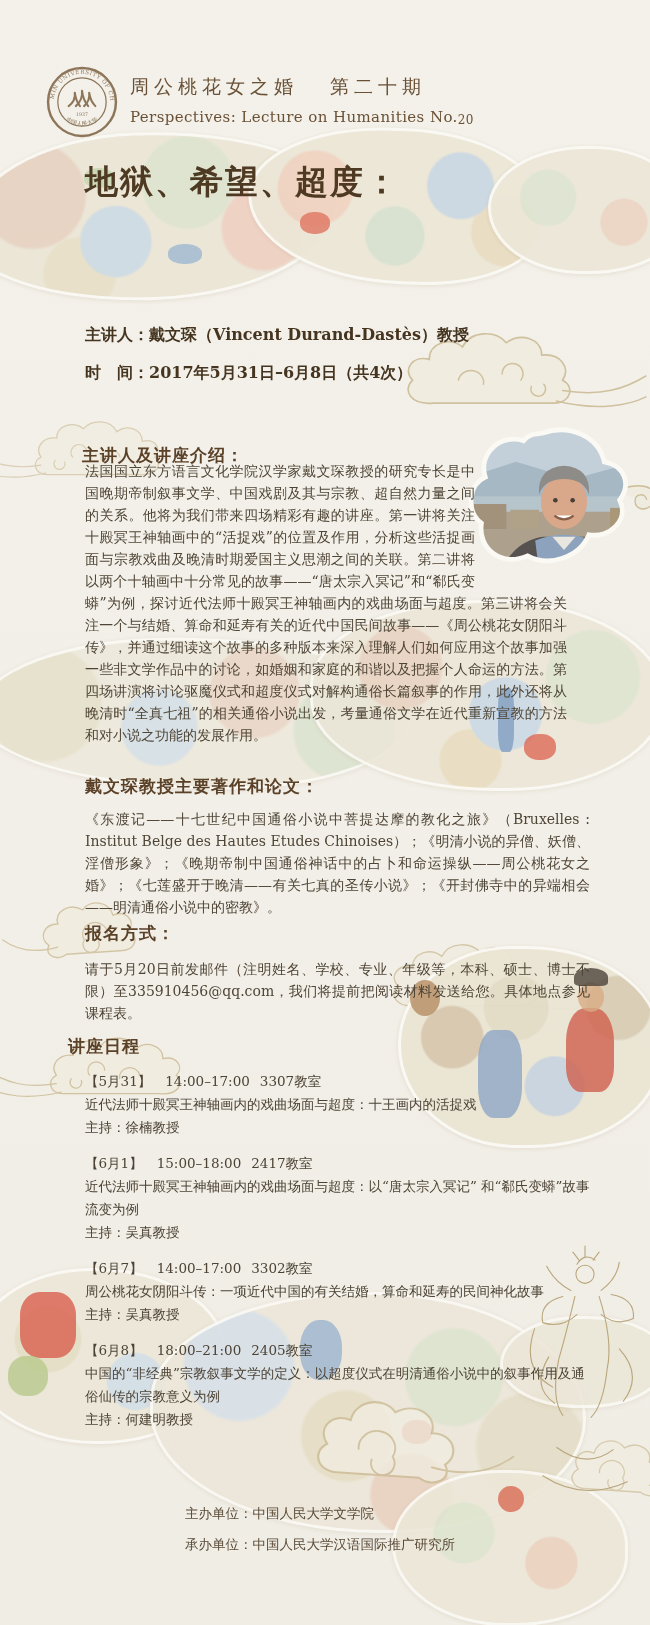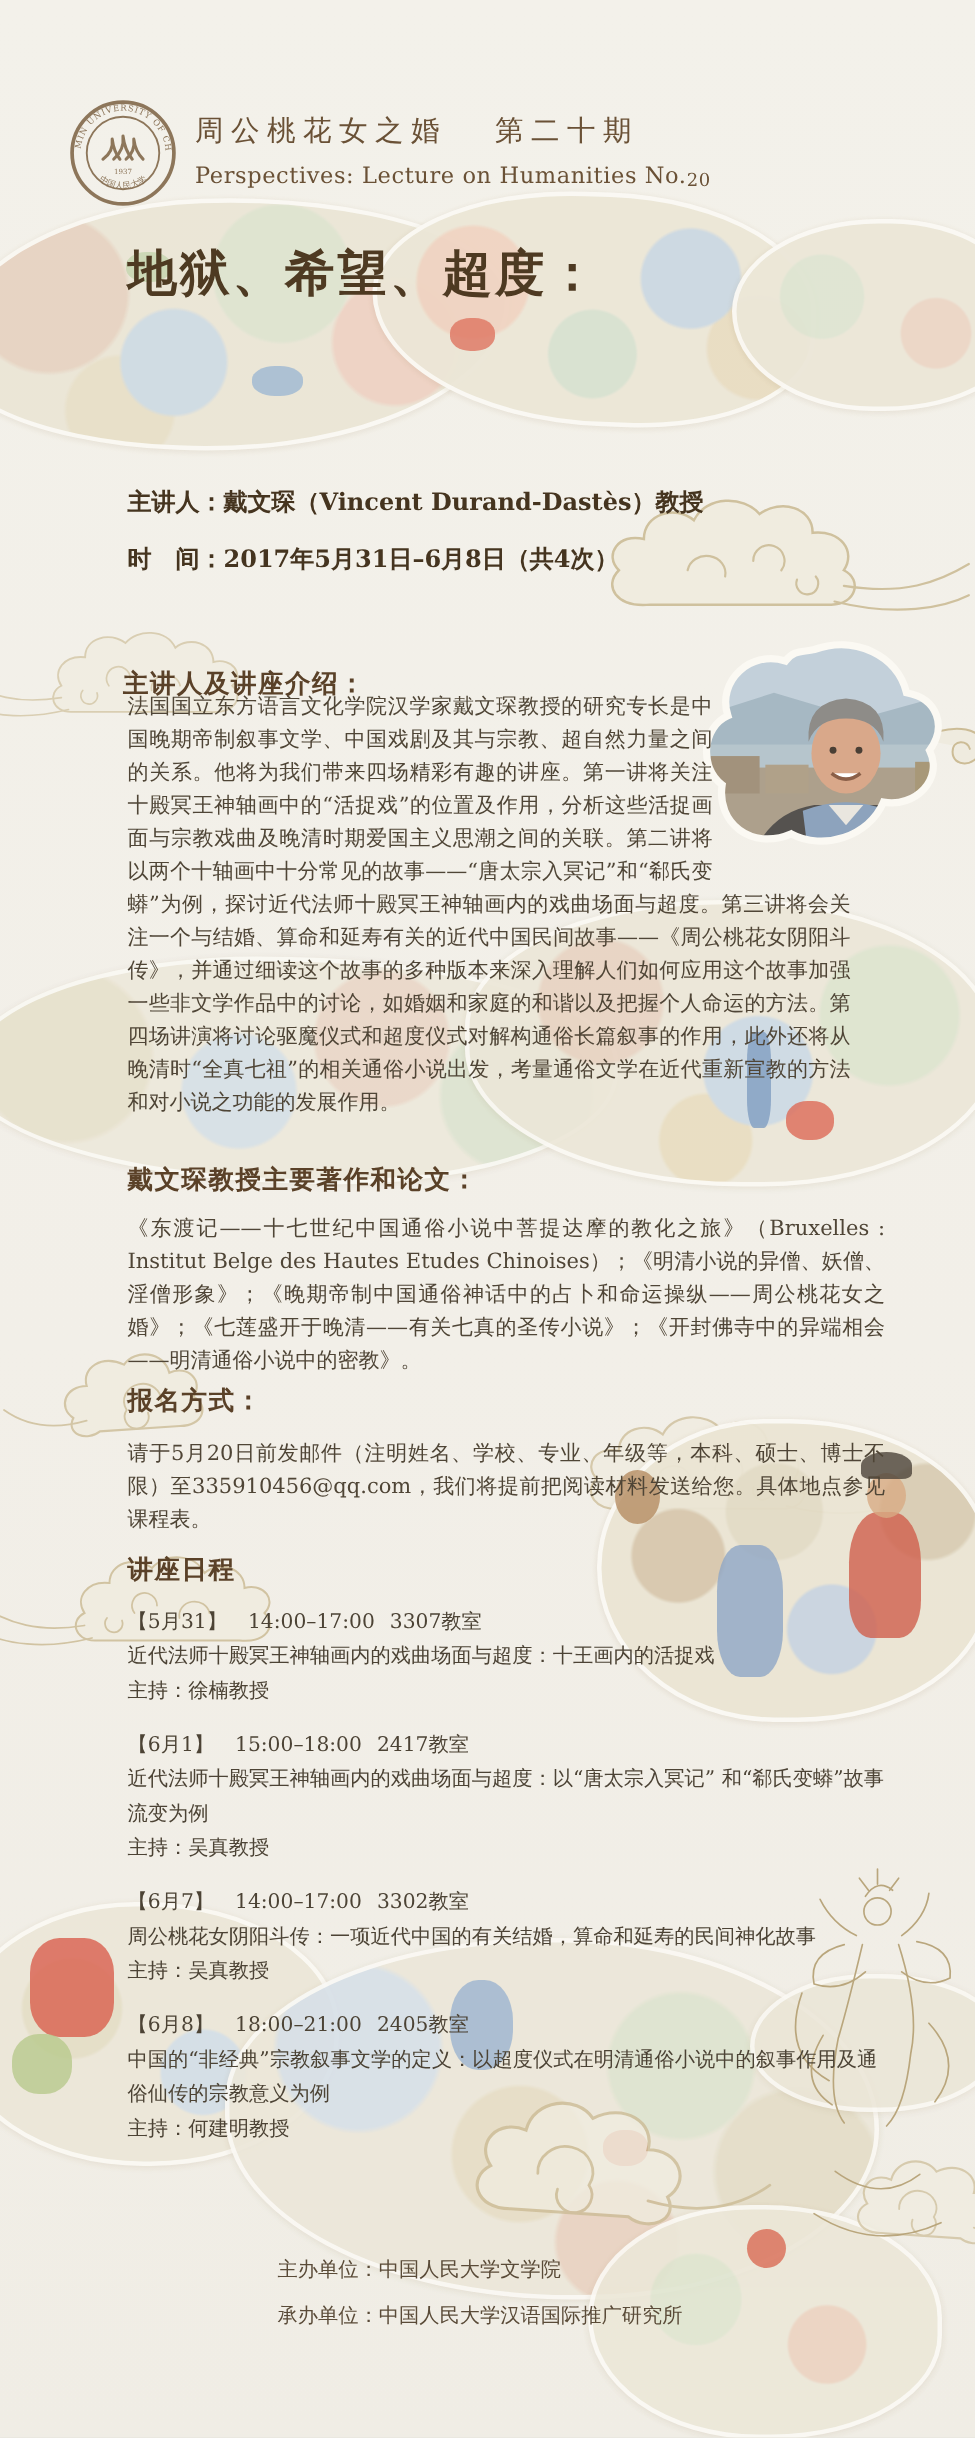--- a/index.html
+++ b/index.html
@@ -28,21 +28,21 @@
   .meta{left:85px;top:316px;font-size:16px;font-weight:bold;color:#45341f;line-height:38px;}
   .h2{font-size:17px;font-weight:bold;color:#5a4128;letter-spacing:1px;}
   .hd-intro{left:82px;top:424px;margin-top:20px;}
   .body-txt{font-size:14px;line-height:22px;text-align:justify;color:#4f4536;}
   .p-intro{left:85px;top:460px;width:482px;}
   .photo-spacer{float:right;width:92px;height:118px;}
   .hd-works{left:85px;top:775px;}
   .p-works{left:85px;top:808px;width:505px;}
   .hd-signup{left:85px;top:922px;}
   .p-signup{left:85px;top:958px;width:505px;}
-  .hd-sched{left:85px;top:1035px;}
+  .hd-sched{left:68px;top:1035px;}
   .sched-list{left:85px;top:1070px;width:505px;font-size:13.5px;line-height:23px;color:#4c4335;}
   .sched-item{margin-bottom:13px;}
   .sched-line1 .t{margin-left:14px;}
   .sched-line1 .r{margin-left:10px;}
   .footer{left:185px;top:1498px;font-size:13.5px;line-height:31px;color:#5a4b38;}
   .photo-wrap{position:absolute;left:468px;top:422px;z-index:2;}
 </style>
 </head>
 <body>
 

